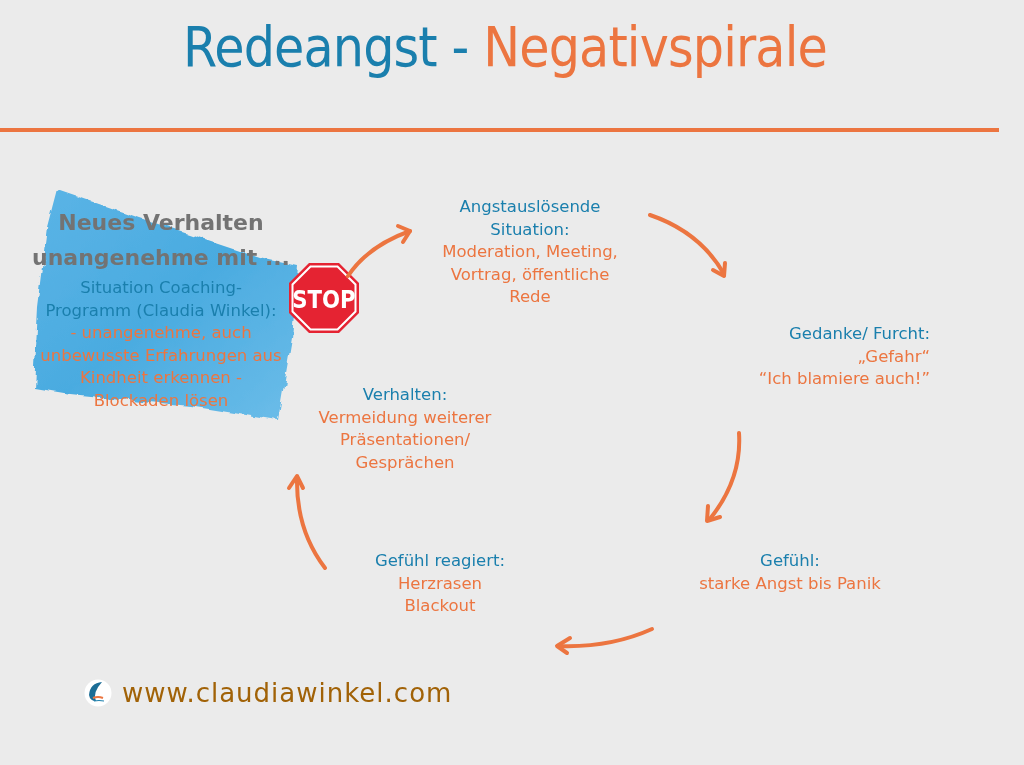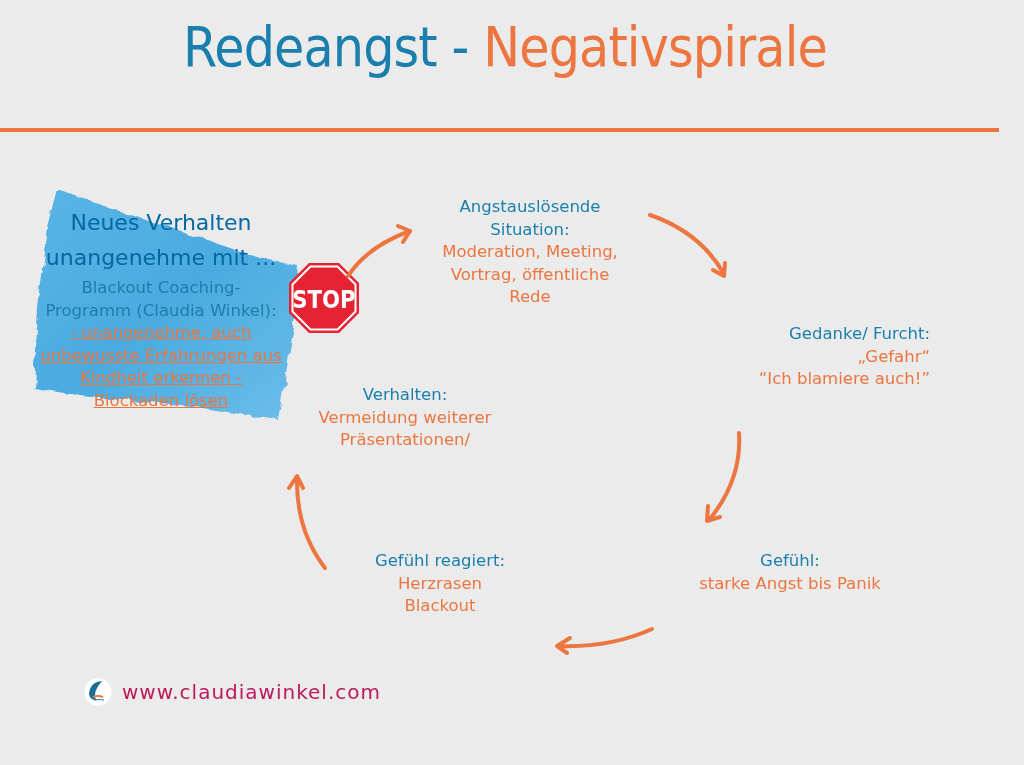--- a/index.html
+++ b/index.html
@@ -17,30 +17,30 @@
     .rule { position:absolute; left:0; top:128px; width:999px; height:4px; background:#ec7540; }
 
     .node { position:absolute; text-align:center; font-size:16.5px; line-height:22.5px; }
     .node .head { color:#1a7fad; }
     .node .body { color:#ec7540; }
 
     .blob {
       position:absolute; left:30px; top:188px; width:270px; height:240px;
     }
     .panel { position:absolute; left:30px; top:205px; width:262px; text-align:center; }
-    .panel .ptitle { color:#0369a1; font-weight:normal; font-size:22px; line-height:35px; }
+    .panel .ptitle { color:#737373; font-weight:bold; font-size:22px; line-height:35px; }
     .panel .phead { color:#1a7fad; font-size:16.5px; line-height:22.5px; margin-top:2px; }
-    .panel .pbody { color:#ec7540; font-size:16.5px; line-height:22.5px;text-decoration:underline; }
+    .panel .pbody { color:#ec7540; font-size:16.5px; line-height:22.5px; }
 
     .stop { position:absolute; left:288px; top:262px; width:72px; height:72px; }
     .arrows { position:absolute; left:0; top:0; width:1024px; height:765px; pointer-events:none; }
 
     .footer { position:absolute; left:84px; top:678px; display:flex; align-items:center; }
     .logo { width:28px; height:28px; }
-    .url { color:#be185d; font-size:20px; letter-spacing:1px; margin-left:10px; font-family:"DejaVu Sans", sans-serif; }
+    .url { color:#a16207; font-size:26px; letter-spacing:1px; margin-left:10px; font-family:"DejaVu Sans", sans-serif; }
   </style>
 </head>
 <body>
 
 <div class="title">
   <span class="blue">Redeangst - </span><span class="orange">Negativspirale</span>
 </div>
 <div class="rule"></div>
 
 <svg class="blob" viewBox="0 0 270 240">
@@ -54,21 +54,21 @@
         <stop offset="0.5" stop-color="#4aabe0"></stop>
         <stop offset="1" stop-color="#6cbde9"></stop>
       </linearGradient>
   </defs>
   <path filter="url(#rough)" fill="url(#bg)" d="M28,2 L110,30 L230,70 L268,78 L262,150 L248,232 L160,218 L40,206 L4,200 L8,120 L18,40 Z"></path>
 </svg>
 
 <div class="panel">
   <div class="ptitle">Neues Verhalten</div>
   <div class="ptitle">unangenehme mit ...</div>
-  <div class="phead">Blackout Coaching-</div>
+  <div class="phead">Situation Coaching-</div>
   <div class="phead" style="margin-top:0">Programm (Claudia Winkel):</div>
   <div class="pbody">- unangenehme, auch</div>
   <div class="pbody">unbewusste Erfahrungen aus</div>
   <div class="pbody">Kindheit erkennen -</div>
   <div class="pbody">Blockaden lösen</div>
 </div>
 
 <svg class="stop" viewBox="0 0 72 72">
   <polygon points="21,1 51,1 71,21 71,51 51,71 21,71 1,51 1,21" fill="#e52332"></polygon>
   <polygon points="22.5,4.5 49.5,4.5 67.5,22.5 67.5,49.5 49.5,67.5 22.5,67.5 4.5,49.5 4.5,22.5" fill="none" stroke="#ffffff" stroke-width="2"></polygon>
@@ -97,20 +97,21 @@
 <div class="node" style="left:340px; top:550px; width:200px;">
   <div class="head">Gefühl reagiert:</div>
   <div class="body">Herzrasen</div>
   <div class="body">Blackout</div>
 </div>
 
 <div class="node" style="left:300px; top:340px; width:210px;margin-top:44px;">
   <div class="head">Verhalten:</div>
   <div class="body">Vermeidung weiterer</div>
   <div class="body">Präsentationen/</div>
+  <div class="body">Gesprächen</div>
 </div>
 
 <svg class="arrows" viewBox="0 0 1024 765">
   <g fill="none" stroke="#ec7540" stroke-width="4" stroke-linecap="round" stroke-linejoin="round">
 
     <path d="M348,276 Q368,246 410,231"></path>
     <path d="M398,226 L410,231 L403,242"></path>
 
     <path d="M650,215 Q700,232 724,274"></path>
     <path d="M713,270 L724,276 L725,263"></path>

